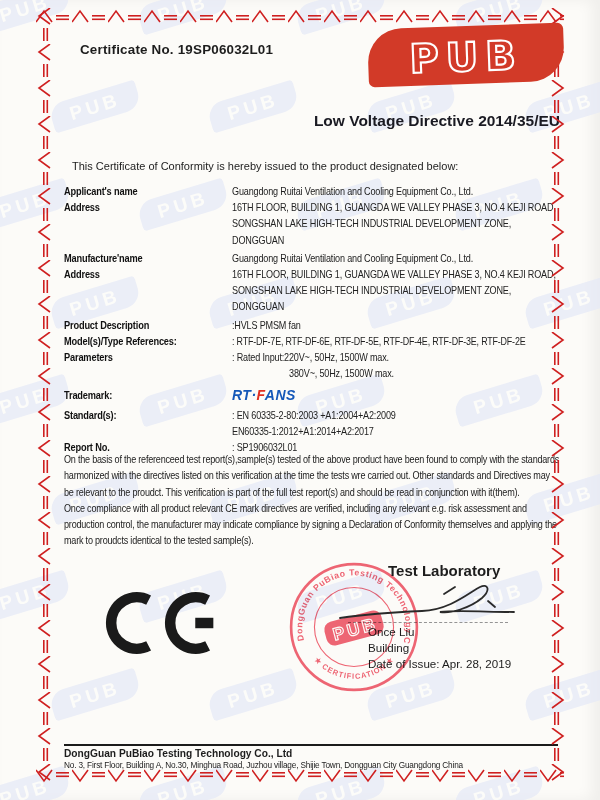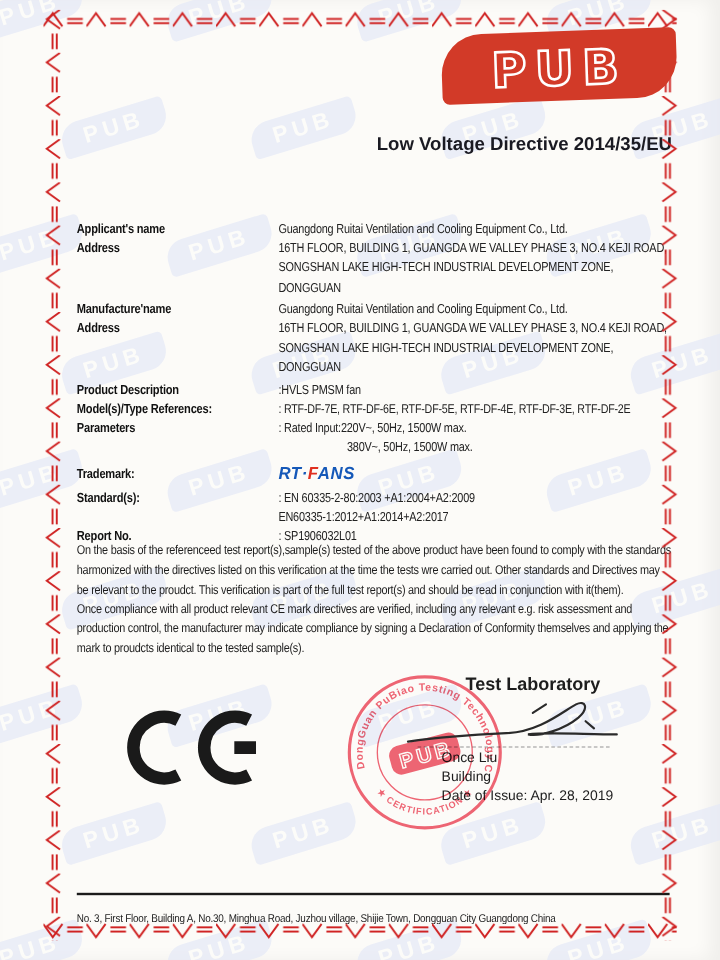--- a/index.html
+++ b/index.html
@@ -165,27 +165,29 @@
     <defs>
         <pattern id="zzr" width="18" height="36" patternUnits="userSpaceOnUse">
       <path class="zz" d="M4,0 L15,8 L4,16"></path>
       <rect class="zd" x="6" y="20" width="1.6" height="13"></rect>
       <rect class="zd" x="9.5" y="20" width="1.6" height="13"></rect>
     </pattern>
       </defs>
     <rect width="18" height="776" fill="url(#zzr)"></rect>
   </svg>
 
+  <div class="abs cert-no">Certificate No. 19SP06032L01</div>
   <div class="abs pub-logo">
     <svg viewBox="0 0 196 58" width="196" height="58">
       <text class="logo-letters" x="98" y="45" text-anchor="middle">PUB</text>
     </svg>
   </div>
 
   <div class="abs subtitle">Low Voltage Directive 2014/35/EU</div>
+  <div class="abs intro">This Certificate of Conformity is hereby issued to the product designated below:</div>
 
   <div class="abs fields">
     <div class="flabel">Applicant's name</div>
     <div class="fvalue">Guangdong Ruitai Ventilation and Cooling Equipment Co., Ltd.</div>
 
     <div class="flabel">Address</div>
     <div class="fvalue">16TH FLOOR, BUILDING 1, GUANGDA WE VALLEY PHASE 3, NO.4 KEJI ROAD, SONGSHAN LAKE HIGH-TECH INDUSTRIAL DEVELOPMENT ZONE, DONGGUAN</div>
 
     <div class="flabel mt2">Manufacture'name</div>
     <div class="fvalue mt2">Guangdong Ruitai Ventilation and Cooling Equipment Co., Ltd.</div>
@@ -251,15 +253,16 @@
     <circle class="stamp-ring-inner" cx="70" cy="70" r="39"></circle>
     <text class="stamp-arc"><textPath href="#arcTop" textLength="198" lengthAdjust="spacingAndGlyphs">DongGuan PuBiao Testing Technology Co.</textPath></text>
     <text class="stamp-arc-b"><textPath href="#arcBottom" startOffset="4" textLength="90" lengthAdjust="spacingAndGlyphs">★ CERTIFICATION ★</textPath></text>
     <g transform="translate(70,71) rotate(-15)">
       <rect class="stamp-chip" x="-29" y="-12" width="58" height="24" rx="8"></rect>
       <text class="stamp-chip-text" x="1" y="7" text-anchor="middle">PUB</text>
     </g>
   </svg>
 
   <div class="abs foot-rule"></div>
+  <div class="abs foot-co">DongGuan PuBiao Testing Technology Co., Ltd</div>
   <div class="abs foot-addr">No. 3, First Floor, Building A, No.30, Minghua Road, Juzhou village, Shijie Town, Dongguan City Guangdong China</div>
 
 </div>
 
 </body></html>

